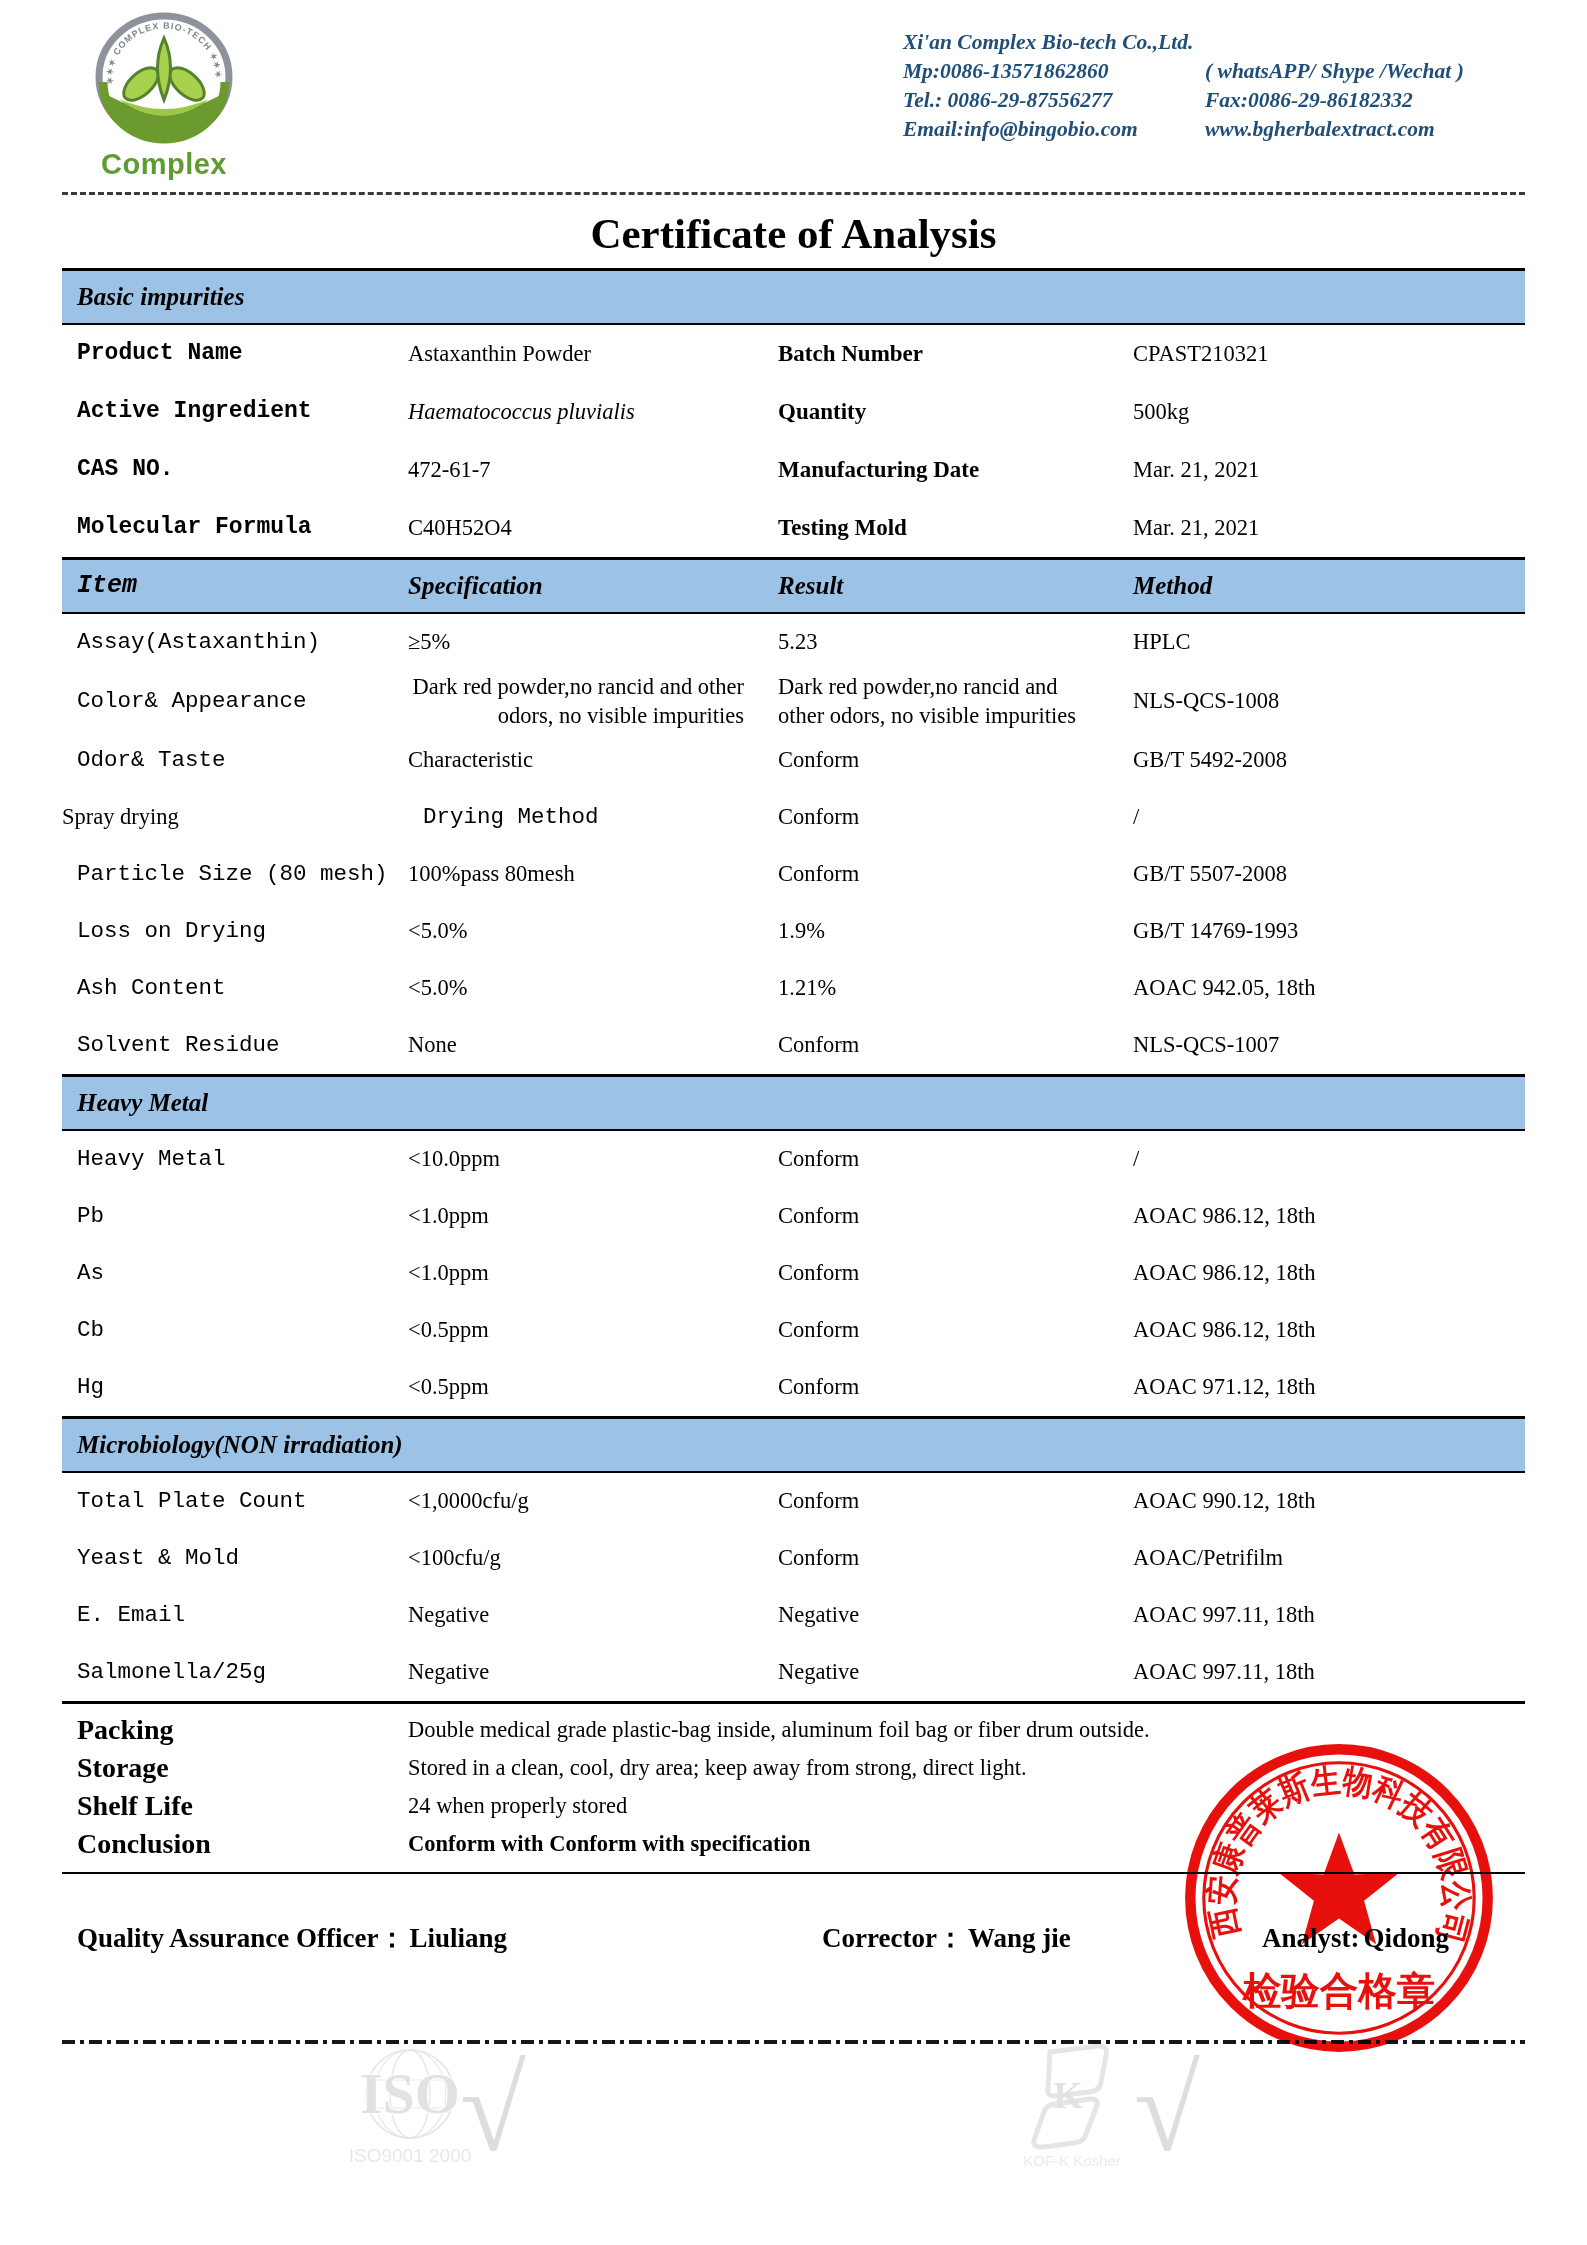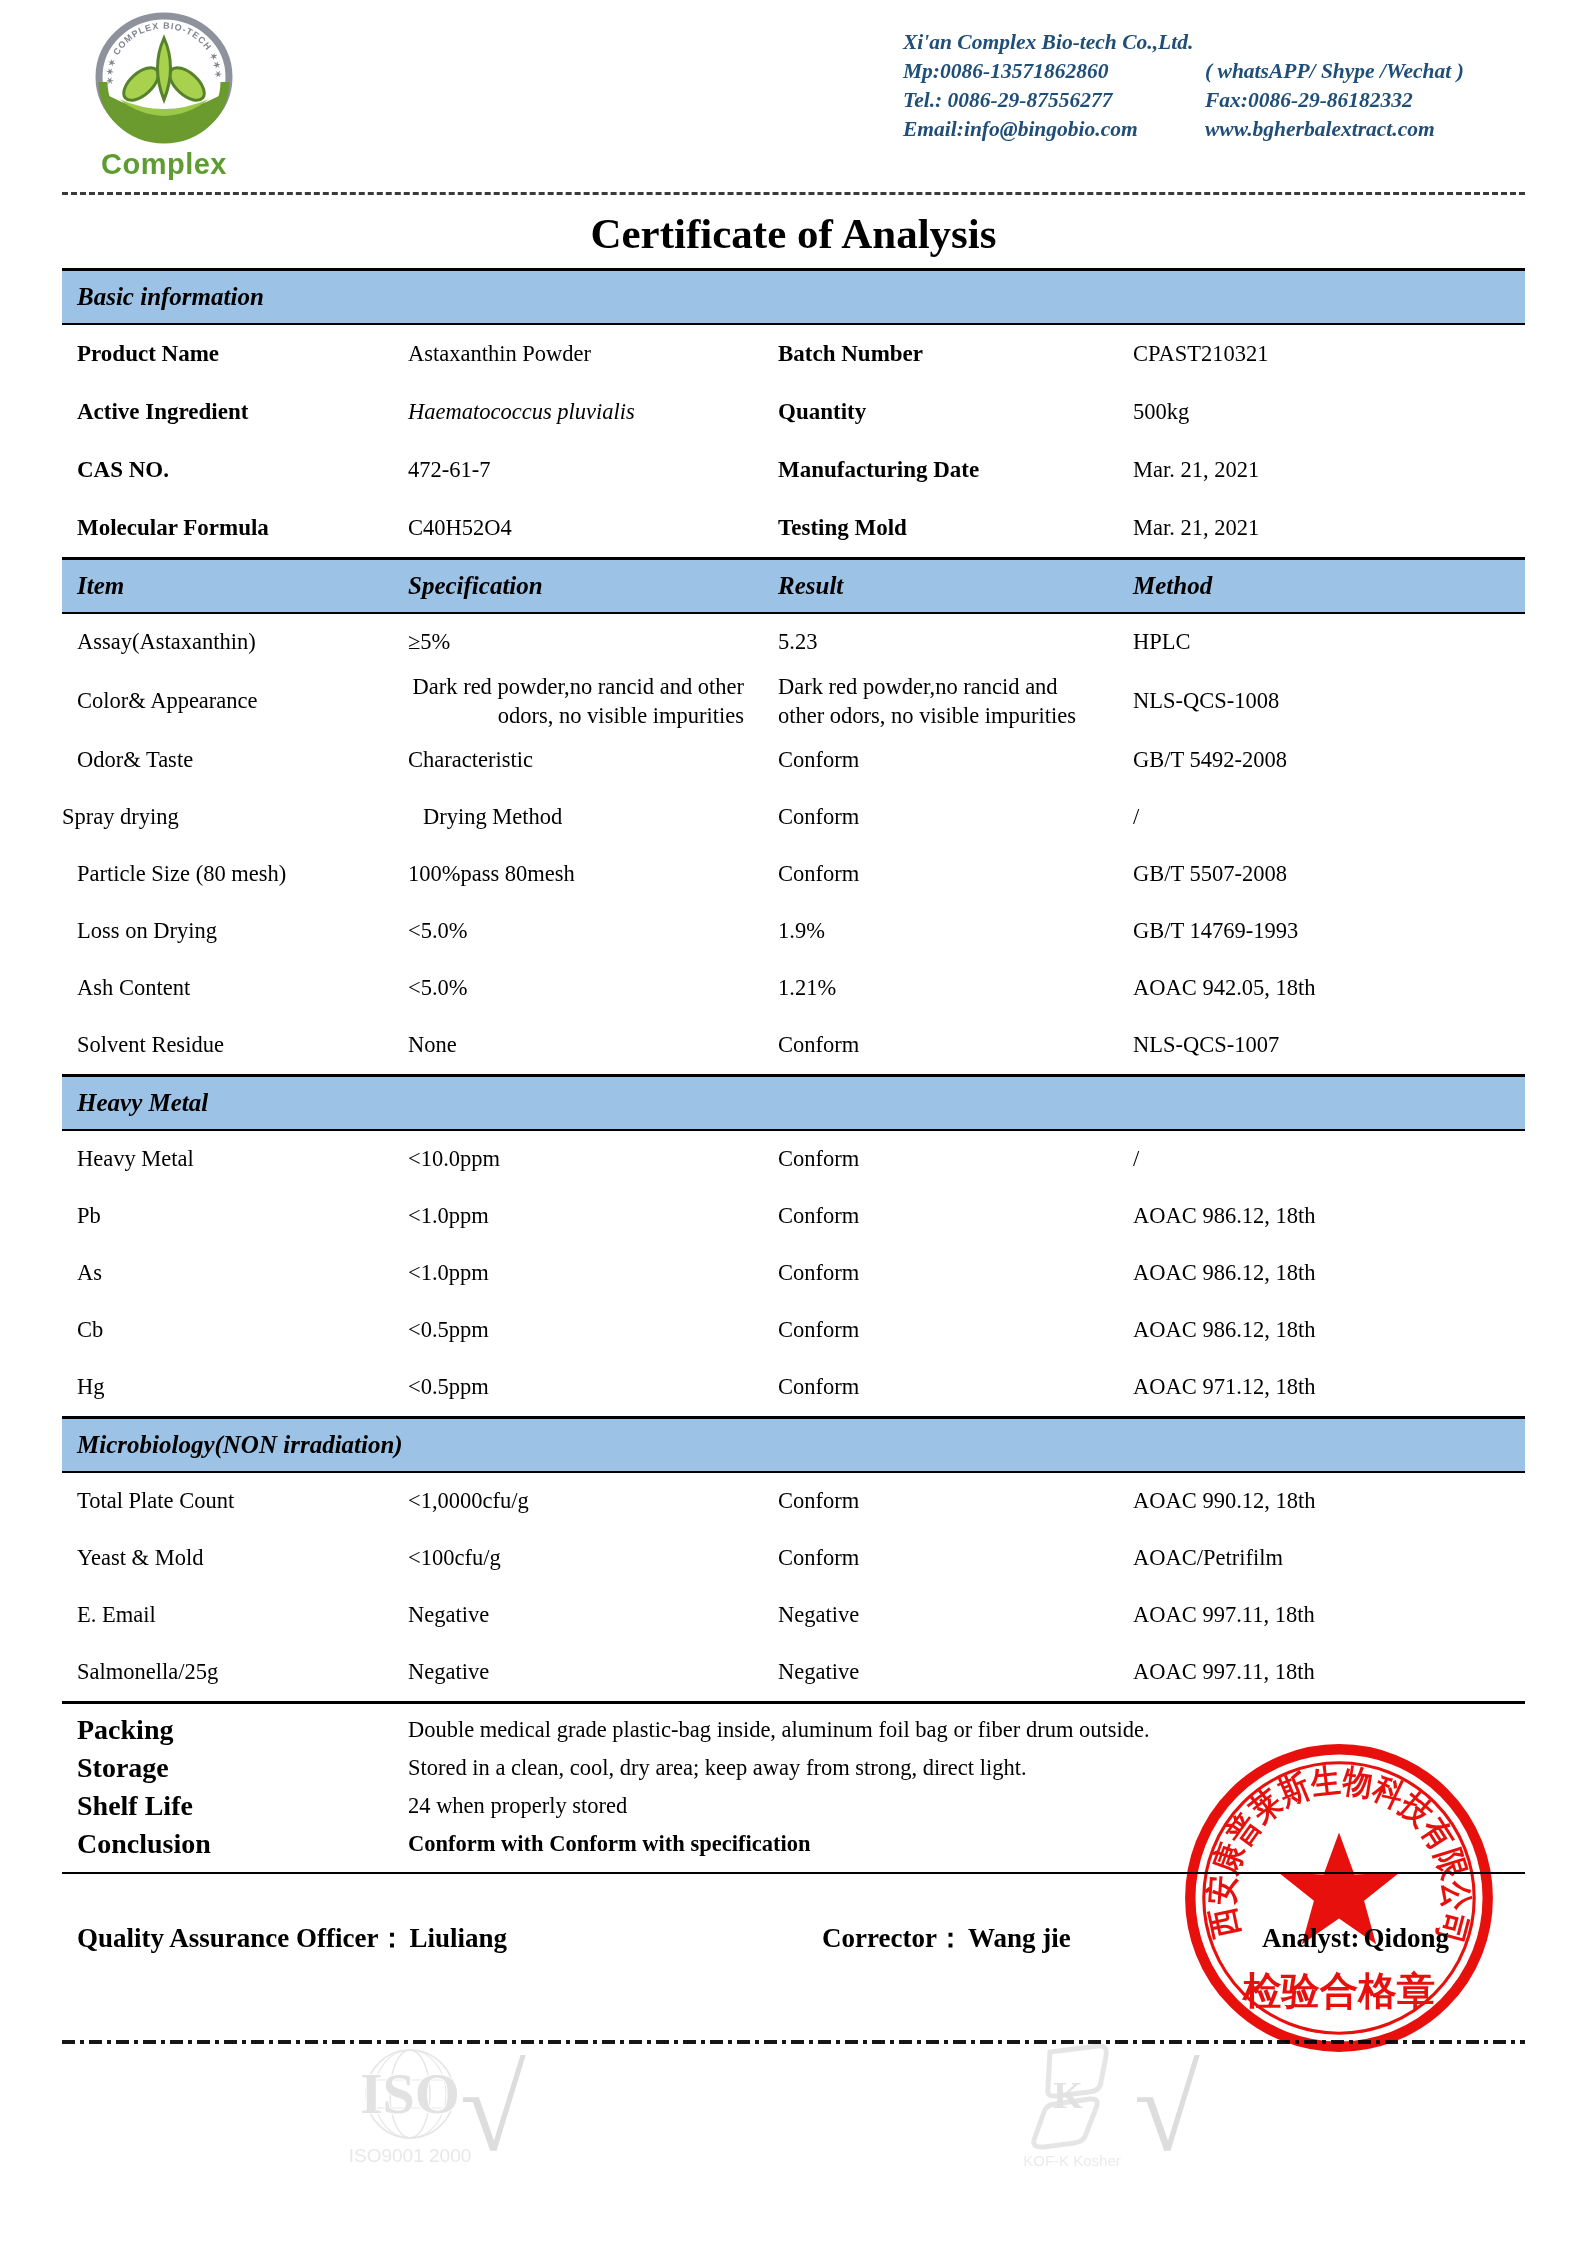--- a/index.html
+++ b/index.html
@@ -17,21 +17,21 @@
   .dash-top{margin-left:62px;width:1463px;border-top:3px dashed #3a3a3a;height:0;}
   
   .title{margin:14px 0 10px;text-align:center;font-size:43px;font-weight:bold;}
   
   .doc{margin-left:62px;width:1463px;}
   .bar{background:#9CC2E5;border-top:3px solid #000;border-bottom:2px solid #000;
        min-height:52px;display:flex;align-items:center;font-style:italic;font-weight:bold;font-size:25px;}
   .bar.single{padding-left:15px;}
   .grid4{display:grid;grid-template-columns:346px 370px 355px 392px;width:100%;}
   .c{display:flex;align-items:center;font-size:22.5px;line-height:1.27;}
-  .c.col1{padding-left:15px;}
+  .c.col1{padding-left:15px;font-family:Liberation Mono, monospace;}
   .c.col2{padding-right:34px;text-align:right;}
   .c.col3{padding-right:50px;}
   .hcell{font-style:italic;font-weight:bold;font-size:25px;}
   .trow{min-height:57px;padding:2px 0;box-sizing:border-box;}
   .binfo .trow{min-height:58px;}
   .blabel{font-weight:bold;font-size:23px;}
   .ital{font-style:italic;}
   
   .handling{border-top:3px solid #000;border-bottom:2px solid #000;padding:7px 0 9px;}
   .hrow{display:grid;grid-template-columns:346px 1fr;min-height:38px;align-items:center;}
@@ -101,21 +101,21 @@
     </div>
   </div>
 
   <div class="dash-top"></div>
 
   <h1 class="title">Certificate of Analysis</h1>
 
   <div class="doc">
 
     <div class="bar single">
-      <span>Basic information</span>
+      <span>Basic impurities</span>
     </div>
     <div id="basic-rows" class="binfo">
         <div class="grid4 trow">
           <div class="c col1 blabel">Product Name</div>
           <div class="c col2">Astaxanthin Powder</div>
           <div class="c col3 blabel">Batch Number</div>
           <div class="c col4">CPAST210321</div>
         </div>
         <div class="grid4 trow">
           <div class="c col1 blabel">Active Ingredient</div>

